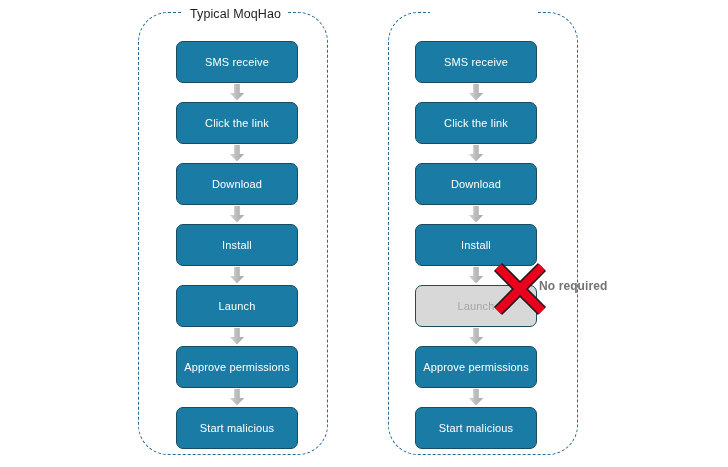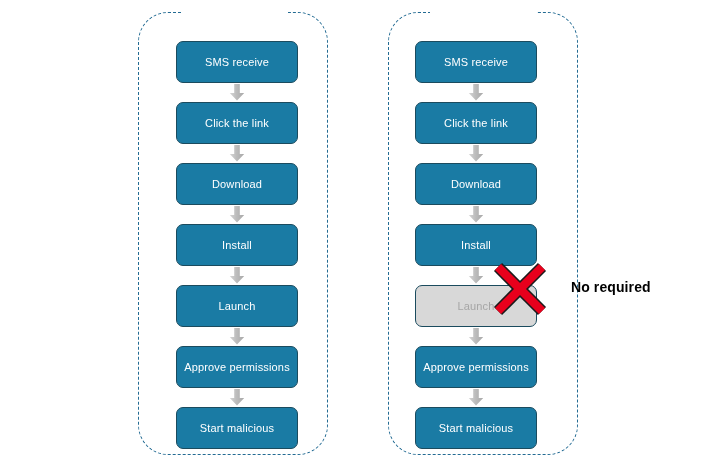--- a/index.html
+++ b/index.html
@@ -111,37 +111,38 @@
     position: absolute;
     left: 493px;
     top: 262px;
     width: 54px;
     height: 54px;
     z-index: 6;
   }
 
   #no-required {
     position: absolute;
-    left: 571px;
+    left: 539px;
     top: 279px;
-    font-size: 14px;
+    font-size: 12px;
     font-weight: bold;
-    color: #000000;
+    color: #737373;
     letter-spacing: 0.1px;
     white-space: nowrap;
     z-index: 7;
   }
 </style>
 </head>
 <body>
 
 <div id="canvas">
 
   <div class="panel" id="panel-typical"></div>
   <div class="panel-title-mask" id="mask-typical"></div>
+  <div class="panel-title" id="title-typical">Typical MoqHao</div>
 
   <div class="column" id="column-typical">
 
     <div class="node">
       <span>SMS receive</span>
     </div>
     <div class="arrow-gap">
       <svg class="arrow-down" viewBox="0 0 16 17">
         <defs>
           <linearGradient id="ag1" x1="0" y1="0" x2="1" y2="0">

